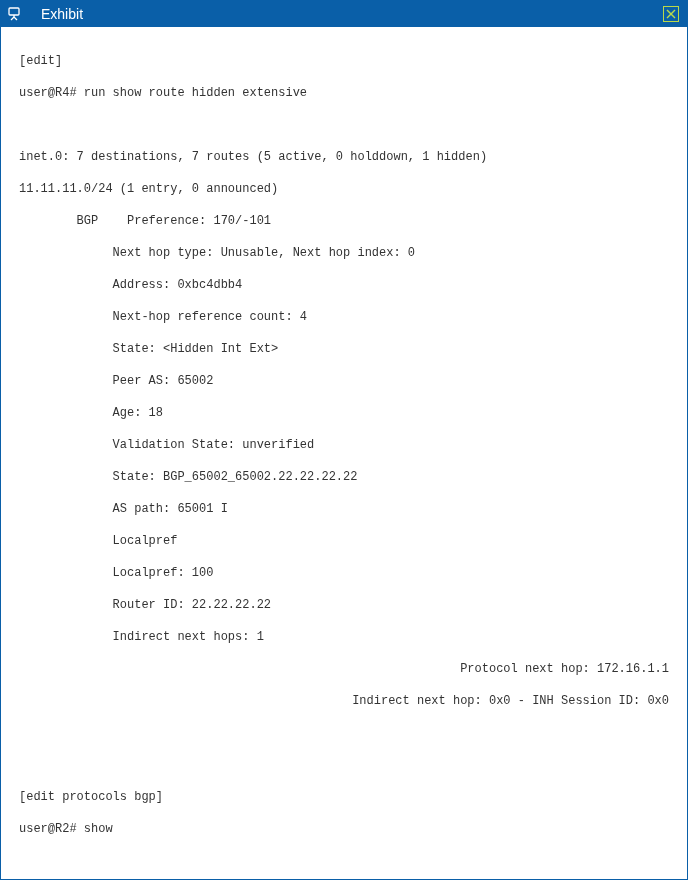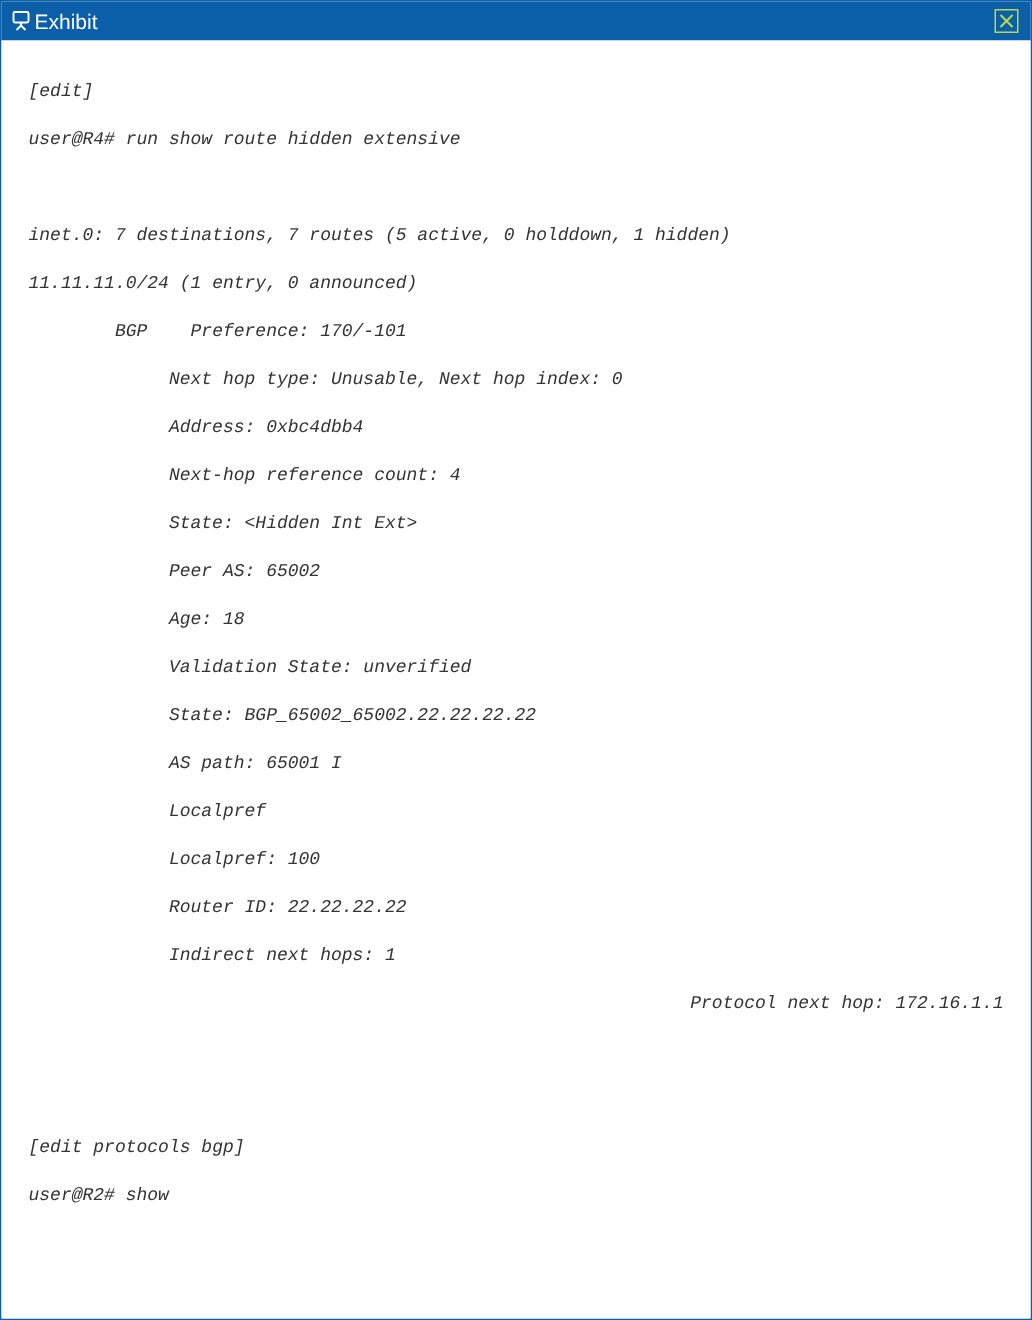--- a/index.html
+++ b/index.html
@@ -26,21 +26,21 @@
       color: #fff;
       height: 26px;
       display: flex;
       align-items: center;
       justify-content: space-between;
       padding: 0 8px 0 6px;
     }
     .titlebar-left {
       display: flex;
       align-items: center;
-      gap: 0;
+      gap: 18px;
     }
     .window-icon {
       display: inline-flex;
       align-items: center;
       justify-content: center;
     }
     .window-title {
       font-size: 14px;
       font-weight: normal;
     }
@@ -55,21 +55,20 @@
       background: transparent;
     }
     .close-btn svg {
       display: block;
     }
     .content {
       flex: 1;
       padding: 10px 18px;
       overflow: hidden;
       background: #fff;
-      font-style: italic;
     }
     .terminal {
       font-family: "Courier New", Courier, monospace;
       font-size: 12px;
       line-height: 16px;
       color: #333;
       white-space: pre;
     }
     .indent2 { padding-left: 13ch; }
     .indent3 { padding-left: 21ch; text-align: right; }
@@ -112,20 +111,21 @@
 <div class="indent2">Peer AS: 65002</div>
 <div class="indent2">Age: 18</div>
 <div class="indent2">Validation State: unverified</div>
 <div class="indent2">State: BGP_65002_65002.22.22.22.22</div>
 <div class="indent2">AS path: 65001 I</div>
 <div class="indent2">Localpref</div>
 <div class="indent2">Localpref: 100</div>
 <div class="indent2">Router ID: 22.22.22.22</div>
 <div class="indent2">Indirect next hops: 1</div>
 <div class="indent3">Protocol next hop: 172.16.1.1</div>
+<div class="indent3">Indirect next hop: 0x0 - INH Session ID: 0x0</div>
 <div>&nbsp;</div>
 <div>&nbsp;</div>
 <div>[edit protocols bgp]</div>
 <div>user@R2# show</div>
 
 
 
 
 
 

